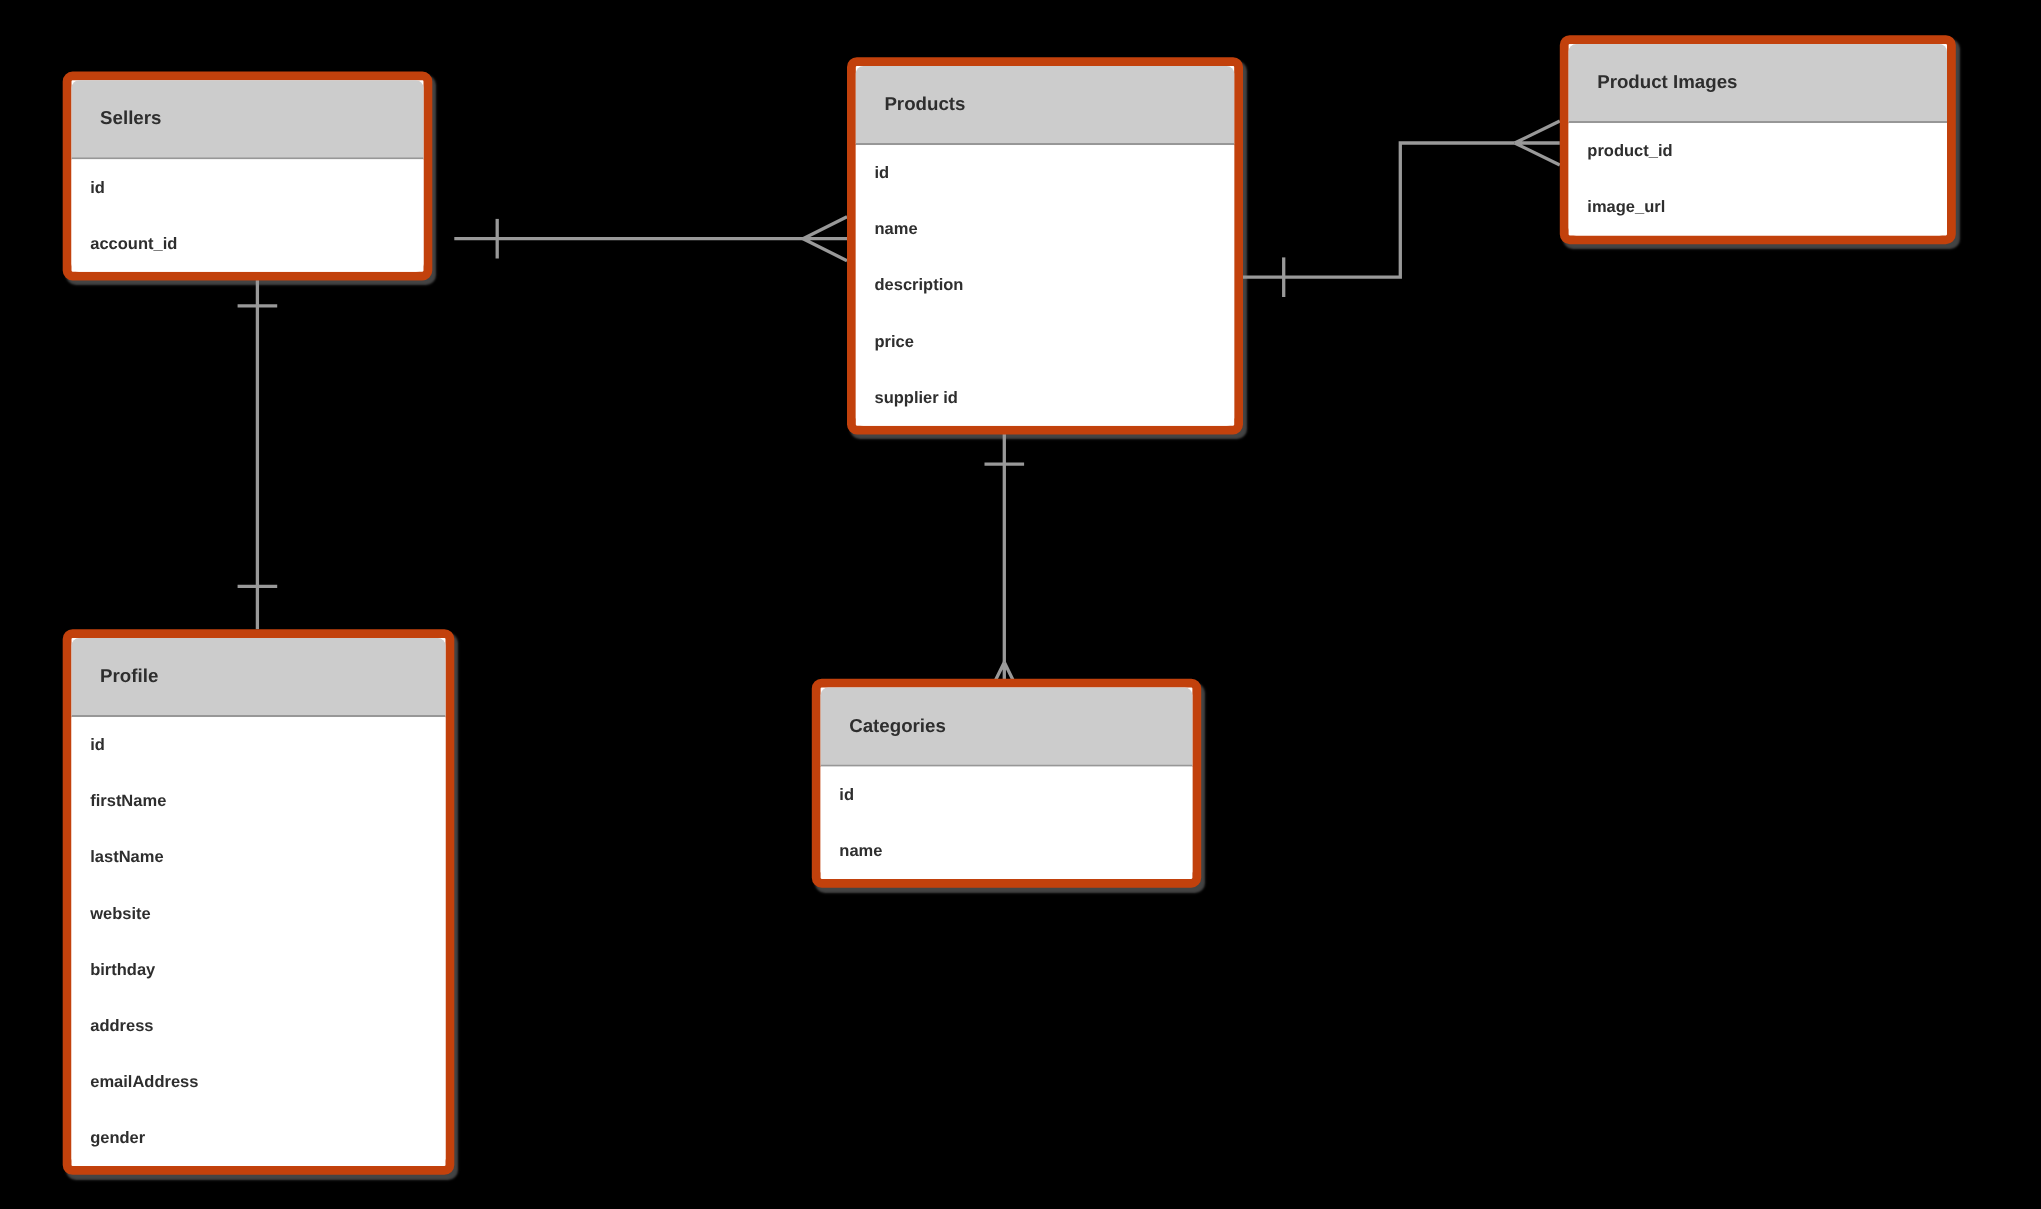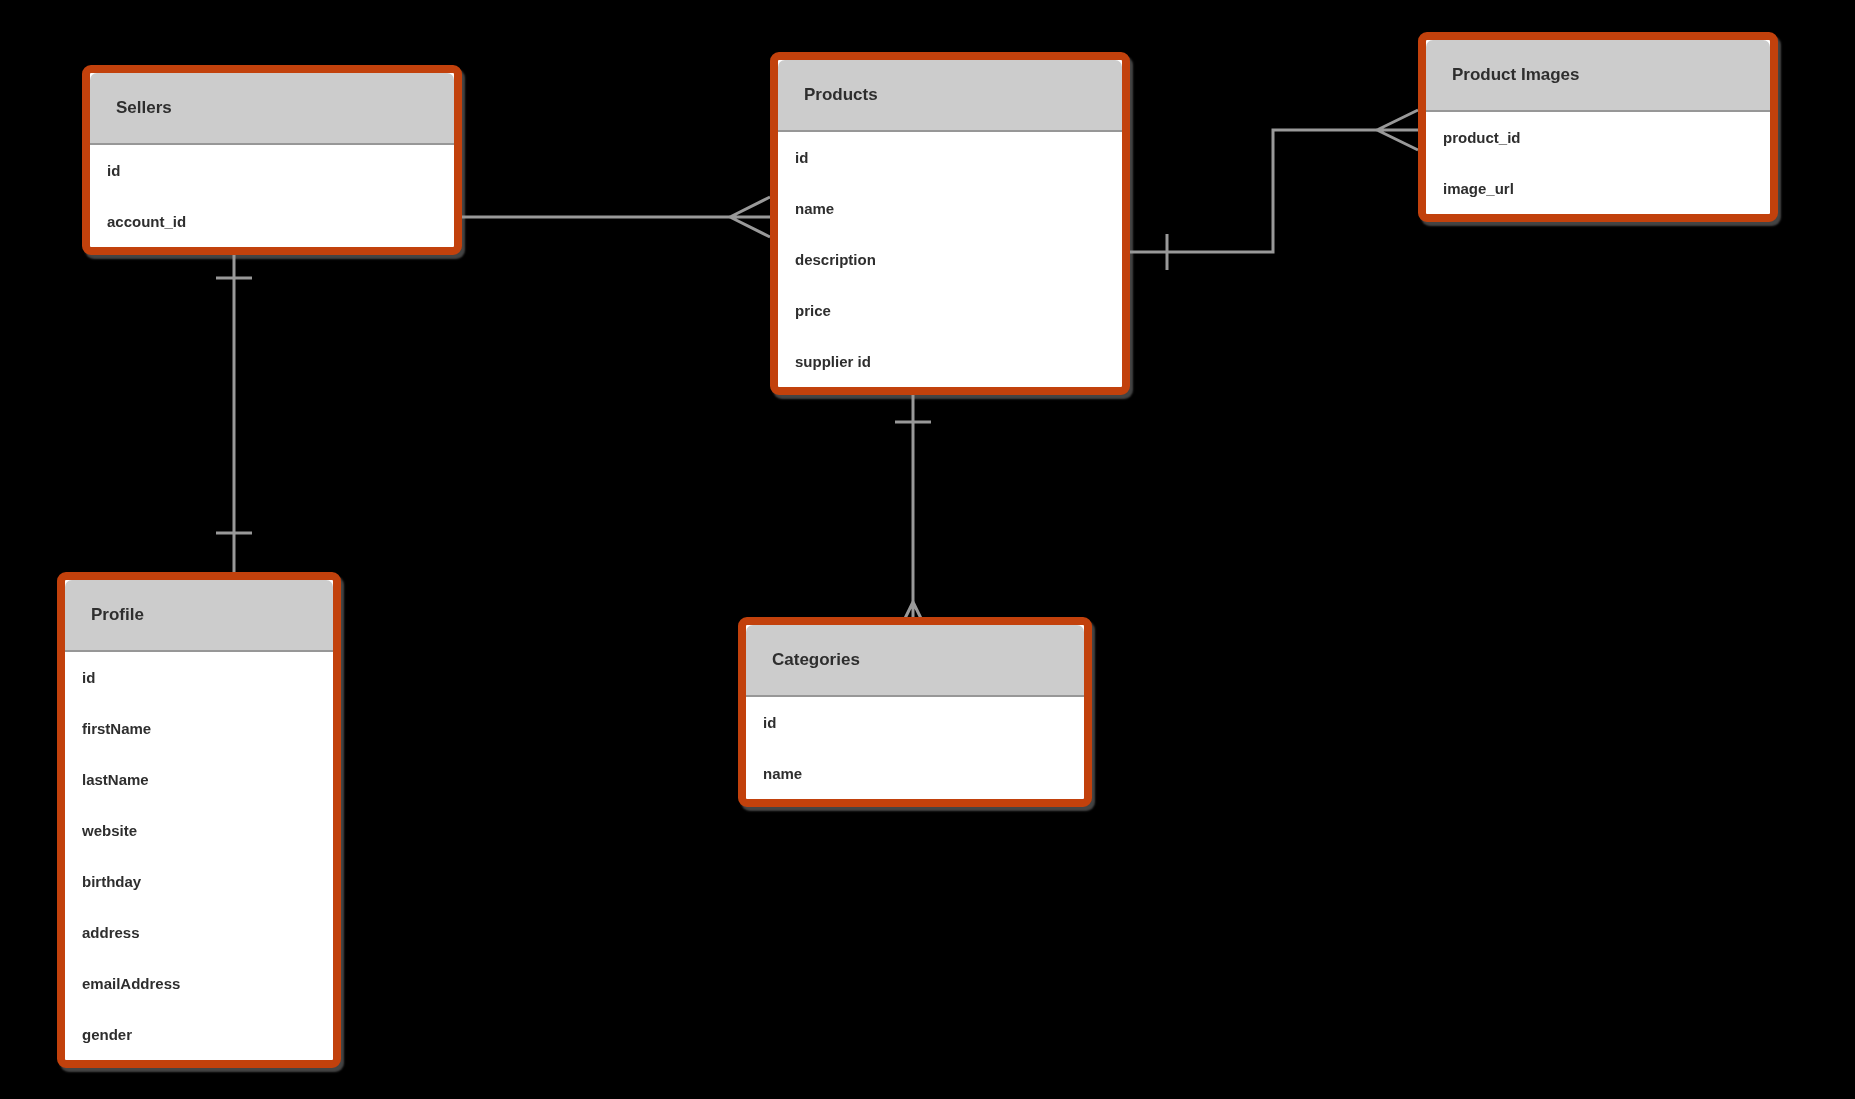--- a/index.html
+++ b/index.html
@@ -86,21 +86,21 @@
       <path d="M1377 130 L1418 110 M1377 130 L1418 130 M1377 130 L1418 150"></path>
     </g>
 
     <g>
       <path d="M913 382 V602"></path>
       <path d="M895 422 H931"></path>
       <path d="M913 602 L893 643 M913 602 L913 643 M913 602 L933 643"></path>
     </g>
   </svg>
 
-  <div class="entity" style="left:57px; top:65px; width:380px;margin-left:25px;">
+  <div class="entity" style="left:57px; top:65px; width:336px;">
     <div class="entity-header">Sellers</div>
     <div class="entity-body">
       <div class="entity-row">id</div>
       <div class="entity-row">account_id</div>
     </div>
   </div>
 
   <div class="entity" style="left:770px; top:52px; width:360px;">
     <div class="entity-header">Products</div>
     <div class="entity-body">
@@ -113,21 +113,21 @@
   </div>
 
   <div class="entity" style="left:1418px; top:32px; width:360px;">
     <div class="entity-header">Product Images</div>
     <div class="entity-body">
       <div class="entity-row">product_id</div>
       <div class="entity-row">image_url</div>
     </div>
   </div>
 
-  <div class="entity" style="left:57px; top:572px; width:284px;">
+  <div class="entity" style="left:57px; top:572px; width:356px;">
     <div class="entity-header">Profile</div>
     <div class="entity-body">
       <div class="entity-row">id</div>
       <div class="entity-row">firstName</div>
       <div class="entity-row">lastName</div>
       <div class="entity-row">website</div>
       <div class="entity-row">birthday</div>
       <div class="entity-row">address</div>
       <div class="entity-row">emailAddress</div>
       <div class="entity-row">gender</div>

